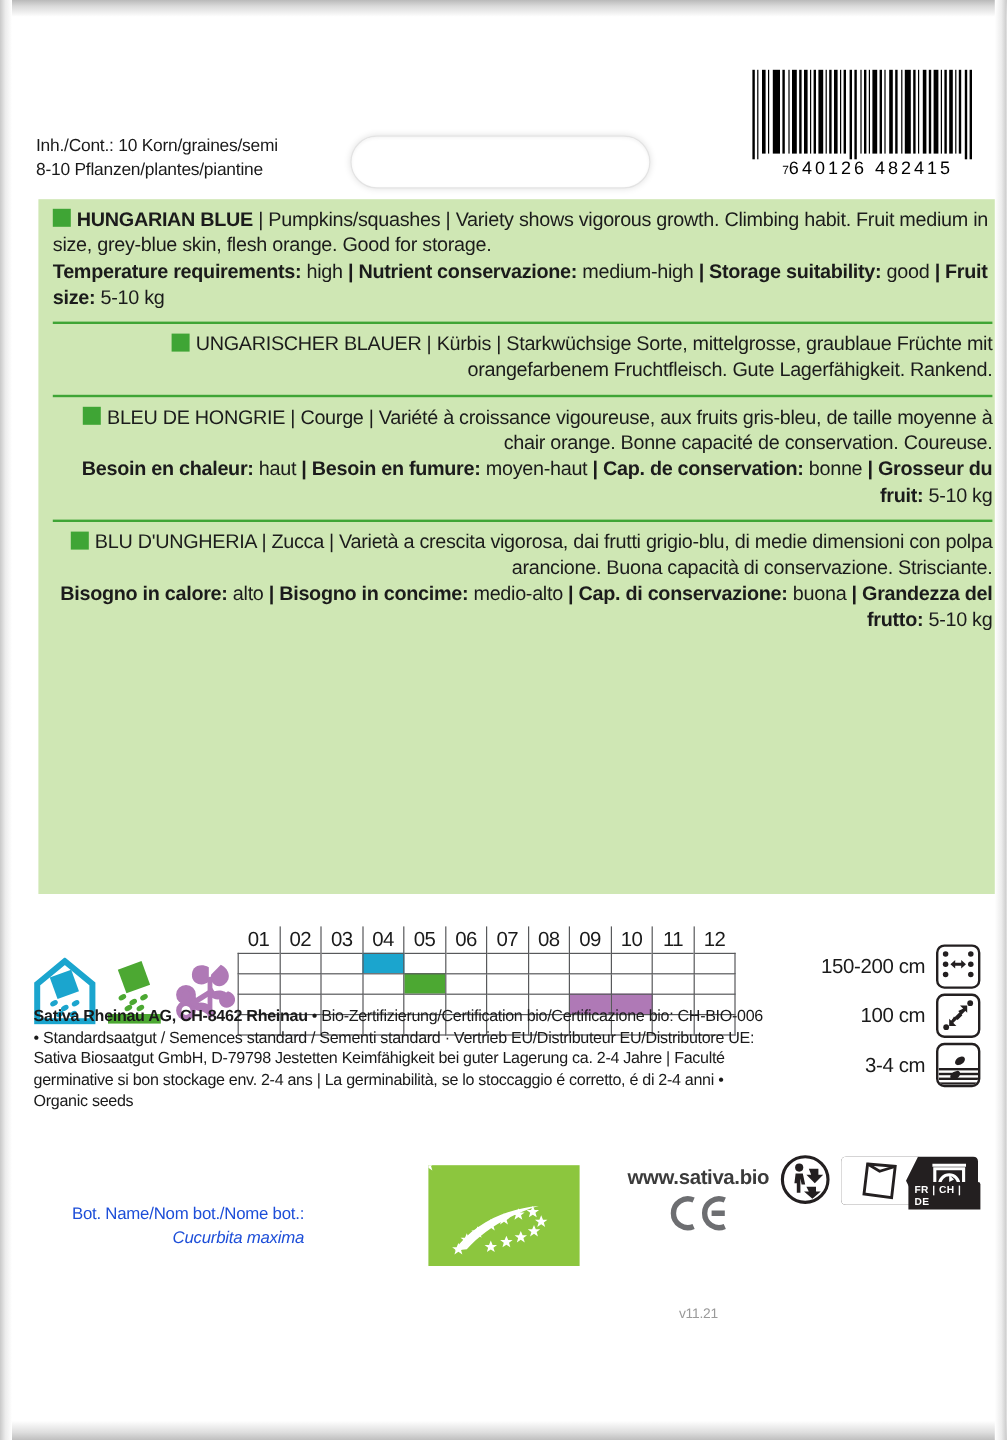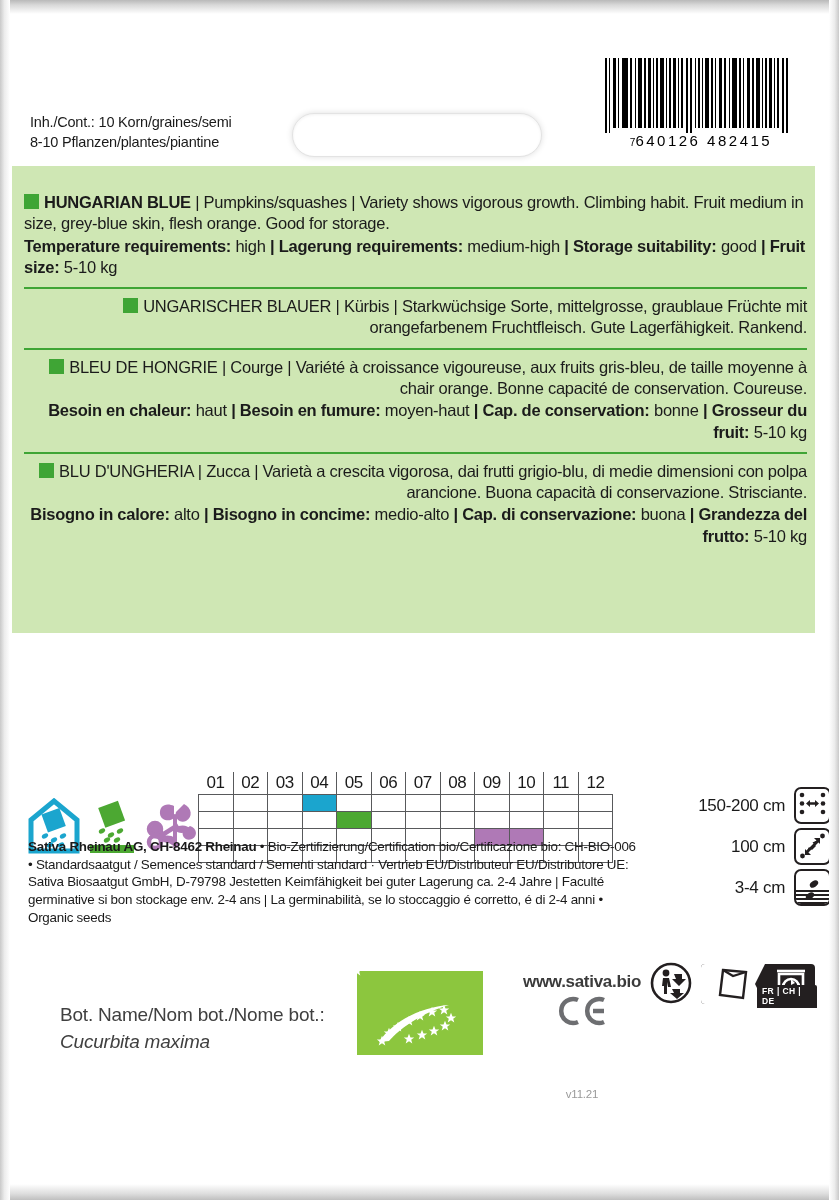--- a/index.html
+++ b/index.html
@@ -40,38 +40,38 @@
   }
   .hang-hole {
     position: absolute; left: 292px; top: 113px;
     width: 250px; height: 44px;
     border-radius: 22px;
     background: #ffffff;
     border: 1px solid #e3e3e3;
     box-shadow: 0 0 6px rgba(0,0,0,0.13), inset 0 1px 3px rgba(0,0,0,0.05);
   }
   .barcode-box {
-    position: absolute; right: 40px; top: 58px;
+    position: absolute; right: 18px; top: 58px;
     width: 196px;
   }
   .barcode-bars { height: 75px; display: block; }
   .barcode-digits {
     font-family: "Liberation Sans", sans-serif;
     font-size: 15px; letter-spacing: 2.5px;
     text-align: center; color: #000; margin-top: -1px;
     white-space: nowrap;
   }
   .barcode-digits .lead { font-size: 10px; letter-spacing: 0; }
 
   
   .green-panel {
-    position: absolute; left: 12px; top: 166px;
-    width: 803px; height: 467px;
+    position: absolute; left: 32px; top: 166px;
+    width: 803px; height: 579px;
     background: #cfe7b4;
-    padding: 22px 8px 0 12px;
+    padding: 3px 8px 0 12px;
   }
   .lang-block { padding: 4px 0 9px 0; }
   .lang-block + .lang-block { border-top: 2.5px solid #3fa535; padding-top: 7px; text-align: right; }
   .lang-line {
     font-size: 16.5px; line-height: 1.29; color: #1b1b1b;
     letter-spacing: -0.25px;
   }
   .marker {
     display: inline-block; width: 15px; height: 15px;
     background: #3fa535; vertical-align: -1px; margin-right: 5px;
@@ -96,21 +96,21 @@
     letter-spacing: -0.5px;
     vertical-align: bottom;
     padding-bottom: 1px;
   }
   table.cal td.hdr:last-child { border-right: none; }
 
   
   .sow-icons { position: absolute; left: 28px; top: 798px; display: flex; gap: 8px; align-items: flex-end; }
 
   
-  .spacing { position: absolute; right: 8px; top: 785px; }
+  .spacing { position: absolute; right: 22px; top: 785px; }
   .spacing-row { display: flex; align-items: center; justify-content: flex-end; gap: 9px; height: 41px; }
   .spacing-label { font-size: 17px; color: #1a1a1a; letter-spacing: -0.3px; }
   .spacing-icon {
     width: 37px; height: 37px;
     border: 2px solid #231f20; border-radius: 7px;
     position: relative; overflow: hidden; background: #fff;
     flex: 0 0 auto;
   }
 
   
@@ -118,22 +118,23 @@
     position: absolute; left: 28px; top: 838px;
     width: 612px;
     font-size: 13.4px; line-height: 1.32; color: #1a1a1a;
     letter-spacing: -0.25px;
   }
   .company b { font-weight: bold; }
 
   
   .bot-name {
     position: absolute; left: 60px; top: 1002px;
-    font-size: 19px; line-height: 1.4; color: #404040;
+    font-size: 14px; line-height: 1.4; color: #1d4ed8;
     letter-spacing: -0.2px;
+    text-align: right;
   }
   .bot-name i { font-style: italic; }
 
   .eu-organic {
     position: absolute; left: 357px; top: 971px;
     width: 126px; height: 84px;
     background: #8cc63e;
   }
   .website-block { position: absolute; left: 491px; top: 972px; margin-left: 32px; }
   .website {
@@ -220,21 +221,21 @@
 
   <div class="green-panel">
 
     <div class="lang-block">
       <div class="lang-line">
         <span class="marker"></span><b>HUNGARIAN BLUE</b>
         <span> | </span><span>Pumpkins/squashes</span><span> | </span><span>Variety shows vigorous growth. Climbing habit. Fruit medium in size, grey-blue skin, flesh orange. Good for storage.</span>
       </div>
       <div class="lang-line req-line">
         <b>Temperature requirements:</b> <span>high</span>
-        <b> | </b><b>Lagerung requirements:</b> <span>medium-high</span>
+        <b> | </b><b>Nutrient conservazione:</b> <span>medium-high</span>
         <b> | </b><b>Storage suitability:</b> <span>good</span>
         <b> | </b><b>Fruit size:</b> <span>5-10 kg</span>
       </div>
     </div>
 
     <div class="lang-block">
       <div class="lang-line">
         <span class="marker"></span><span>UNGARISCHER BLAUER</span>
         <span> | </span><span>Kürbis</span><span> | </span><span>Starkwüchsige Sorte, mittelgrosse, graublaue Früchte mit orangefarbenem Fruchtfleisch. Gute Lagerfähigkeit. Rankend.</span>
       </div>

